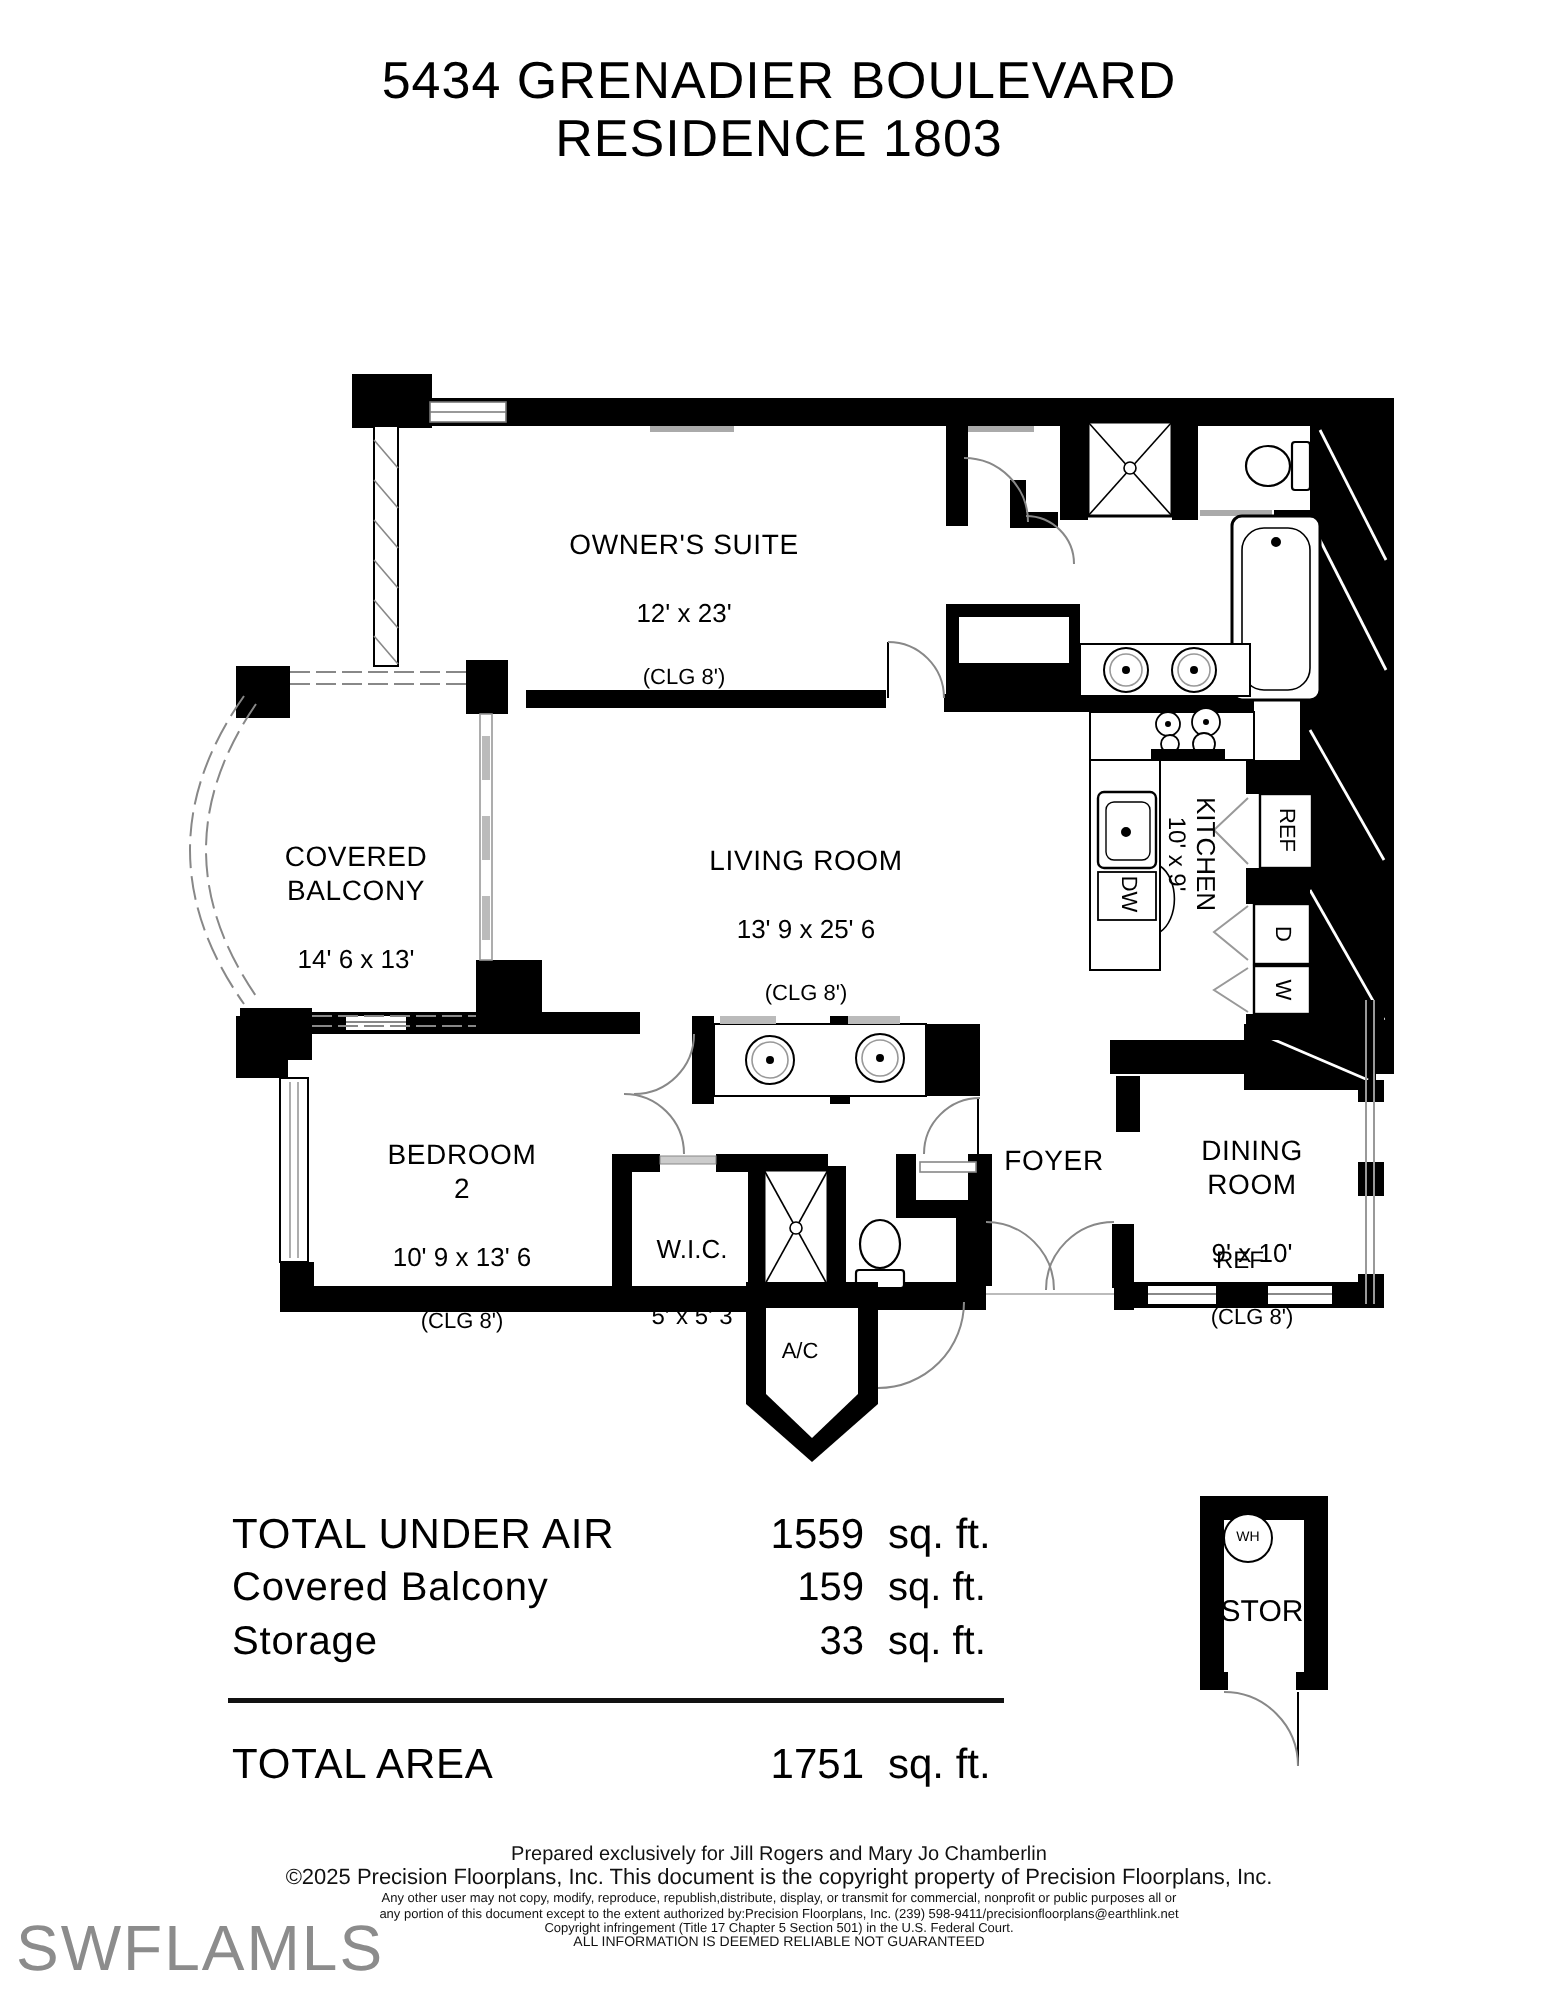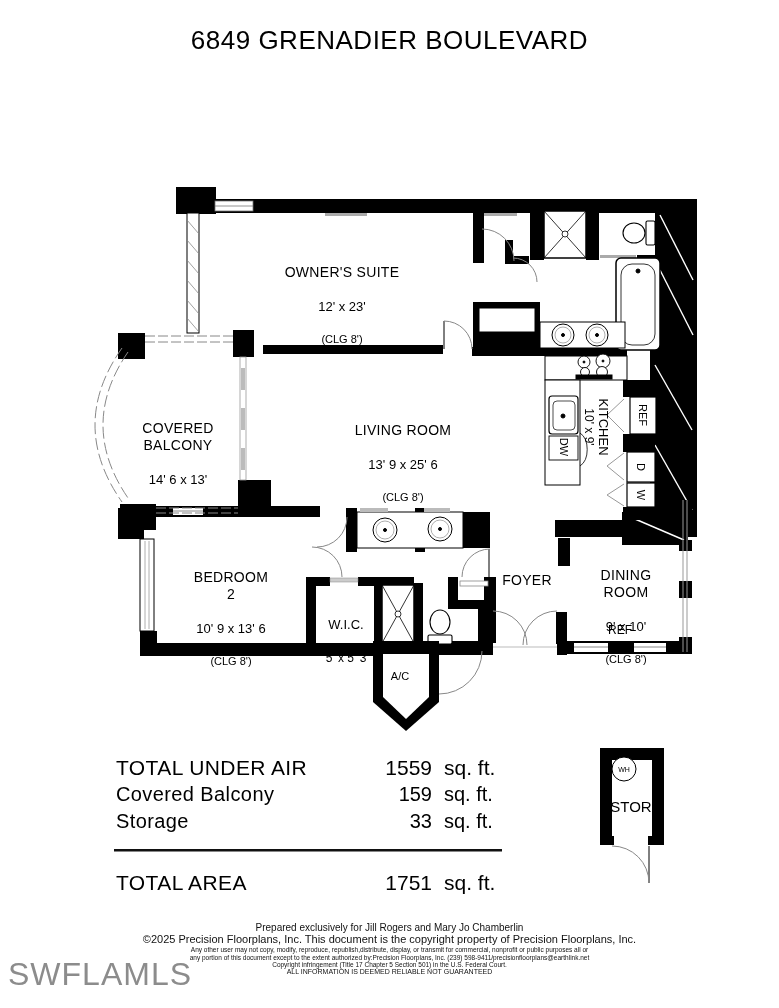--- a/index.html
+++ b/index.html
@@ -18,21 +18,22 @@
   .tlabel{position:absolute;left:116px;letter-spacing:0.4px;}
   .tval{position:absolute;left:318px;width:114px;text-align:right;}
   .tunit{position:absolute;left:444px;}
   .fline{position:absolute;left:0;width:779px;text-align:center;color:#111;}
   .wm{position:absolute;left:8px;top:956px;font-size:32px;color:#8c8c8c;letter-spacing:1px;}
 </style>
 </head>
 <body>
 
 <div class="hdr">
-  <div>6849 GRENADIER BOULEVARD</div>
+  <div>5434 GRENADIER BOULEVARD</div>
+  <div>RESIDENCE 1803</div>
 </div>
 
 <svg width="779" height="1008" viewBox="0 0 779 1008">
   <g fill="#000">
     <rect x="176" y="187" width="40" height="27"></rect>
     <rect x="190" y="199" width="500" height="14"></rect>
     <rect x="655" y="199" width="42" height="150"></rect>
     <rect x="650" y="345" width="47" height="192"></rect>
     <rect x="622" y="512" width="66" height="33"></rect>
     <rect x="555" y="520" width="125" height="17"></rect>

